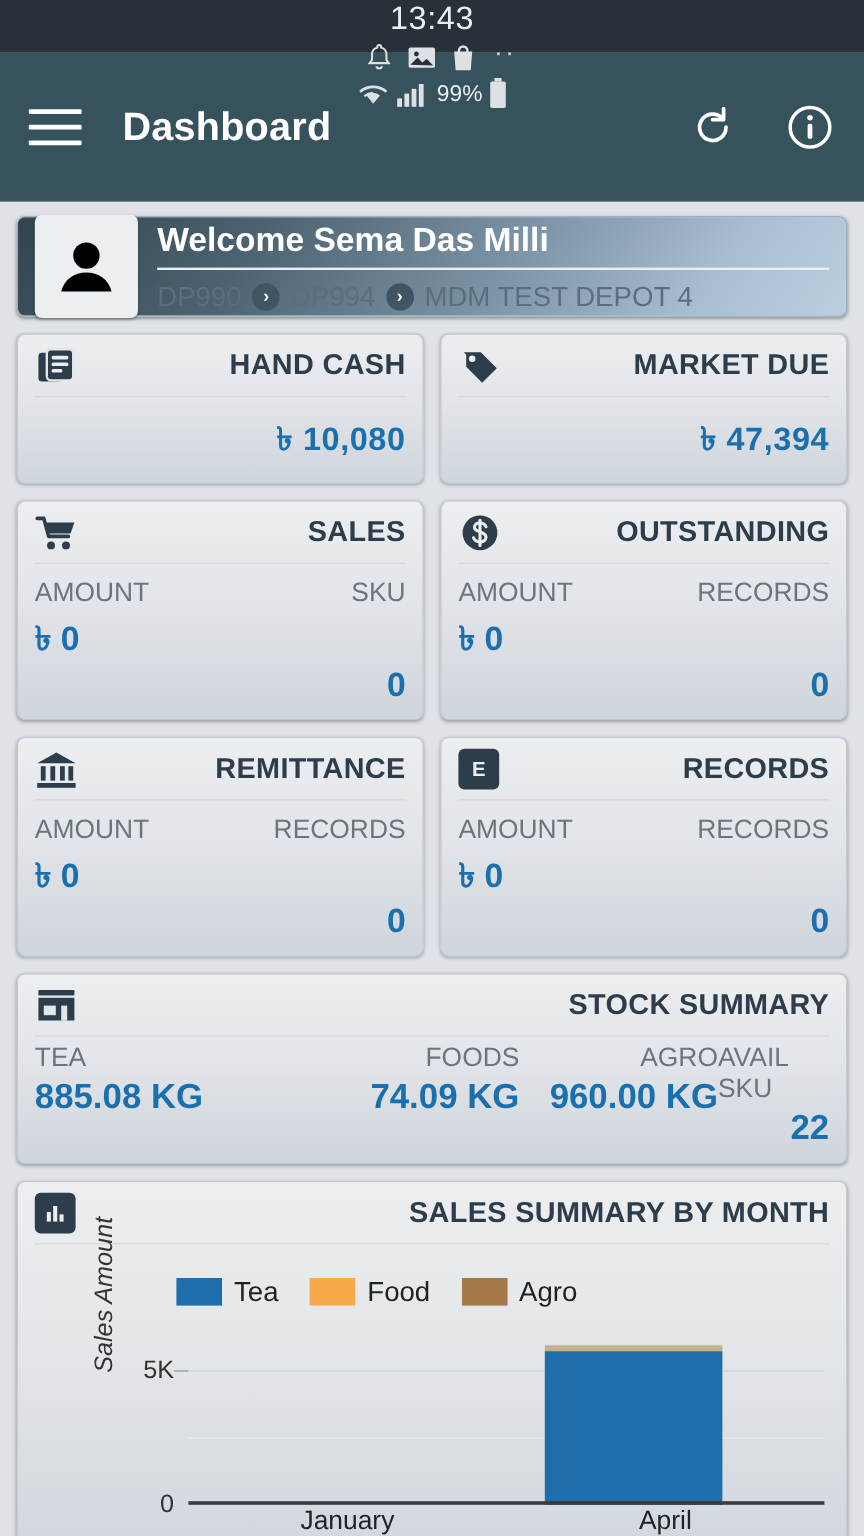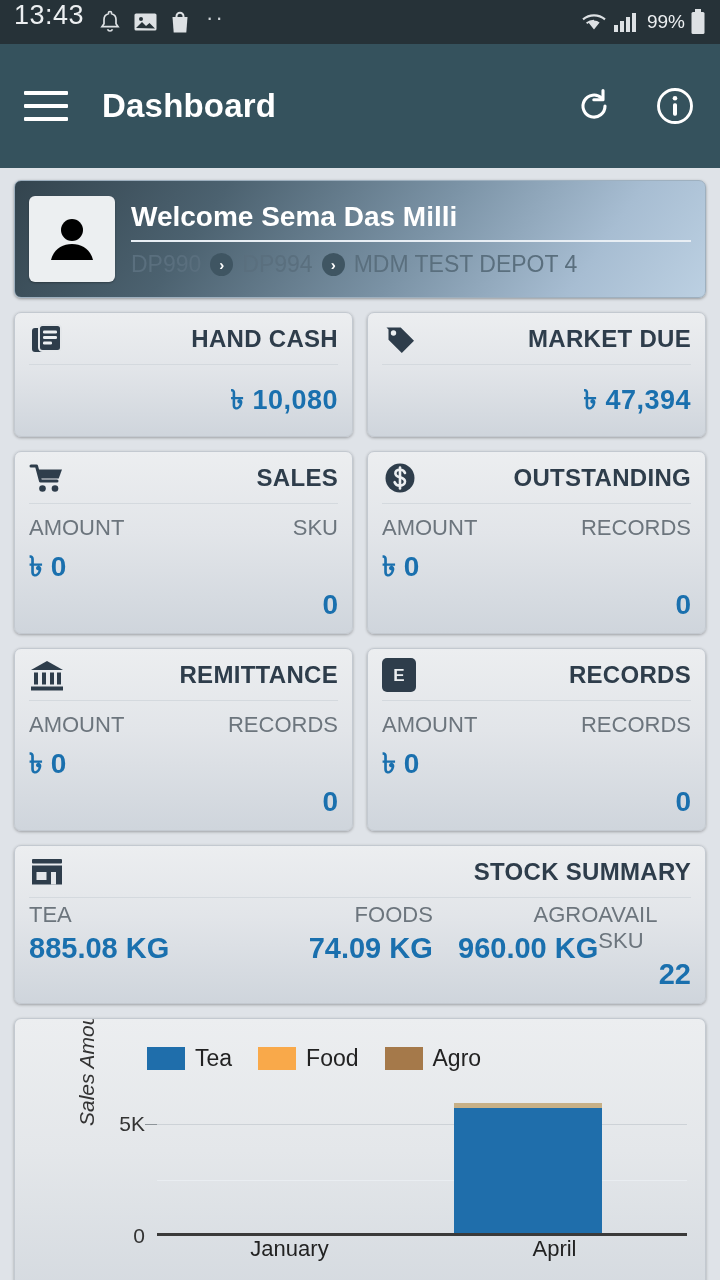--- a/index.html
+++ b/index.html
@@ -7,23 +7,24 @@
     width: 720px; height: 1280px;
     background: #dfe3e8;
     font-family: "Liberation Sans", sans-serif;
     overflow: hidden;
   }
 
   
   .statusbar {
     height: 44px;
     background: #263238;
-    display: flex; 
+    display: flex; align-items: center;
     padding: 0 14px;
     color: #e8eaec;
+    flex-direction: column;
   }
   .sb-time { font-size: 27px; letter-spacing: .5px; font-weight: 400; color: #eceff1; }
   .sb-icons-left { display: flex; align-items: center; gap: 11px; margin-left: 14px; }
   .sb-spacer { flex: 1; }
   .sb-icons-right { display: flex; align-items: center; gap: 5px; }
   .sb-pct { font-size: 19px; color: #eceff1; margin-left: 3px; }
   .sb-dots { font-size: 22px; letter-spacing: 2px; color: #cfd4d8; margin-left: 4px; margin-bottom:8px;}
   svg { display: block; }
 
   
@@ -40,21 +41,21 @@
     margin-left: 34px; letter-spacing: .2px;
   }
   .appbar-spacer { flex: 1; }
   .appbar-action { margin-left: 40px; cursor: pointer; }
 
   
   .content { padding: 12px 14px 0 14px; }
 
   
   .welcome {
-    height: 118px;
+    height: 84px;
     border-radius: 7px;
     background: linear-gradient(125deg, #33444e 0%, #4c6270 28%, #7b93a6 58%, #a7bdd2 82%, #bcd0e2 100%);
     display: flex; align-items: center;
     padding: 0 14px;
     box-shadow: 0 1px 3px rgba(0,0,0,.35);
     border: 1px solid #9eb0bf;
   }
   .avatar {
     width: 86px; height: 86px; border-radius: 6px;
     background: #eceff1;
@@ -421,20 +422,30 @@
         </div>
         <div class="stock-cell sc-sku">
           <span class="lbl">AVAIL SKU</span>
           <span class="val">22</span>
         </div>
       </div>
     </div>
   </div>
 
   <div class="chart-card">
+    <div class="card-head">
+      <span class="icon-sq">
+        <svg width="20" height="20" viewBox="0 0 20 20">
+            <rect x="3" y="9" width="3.4" height="8" fill="#eceff1"></rect>
+            <rect x="8.3" y="4" width="3.4" height="13" fill="#eceff1"></rect>
+            <rect x="13.6" y="11" width="3.4" height="6" fill="#eceff1"></rect>
+          </svg>
+      </span>
+      <span class="ttl">SALES SUMMARY BY MONTH</span>
+    </div>
 
     <div class="legend">
       <span class="legend-item">
         <span class="swatch" style="background:#1f6eab"></span>
         <span class="legend-label">Tea</span>
       </span>
       <span class="legend-item">
         <span class="swatch" style="background:#f9a94a"></span>
         <span class="legend-label">Food</span>
       </span>

